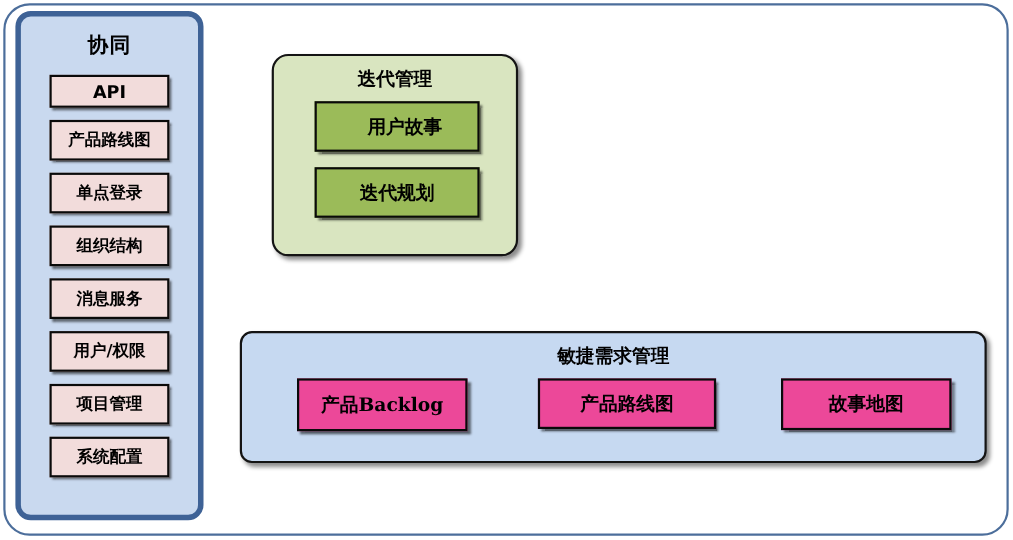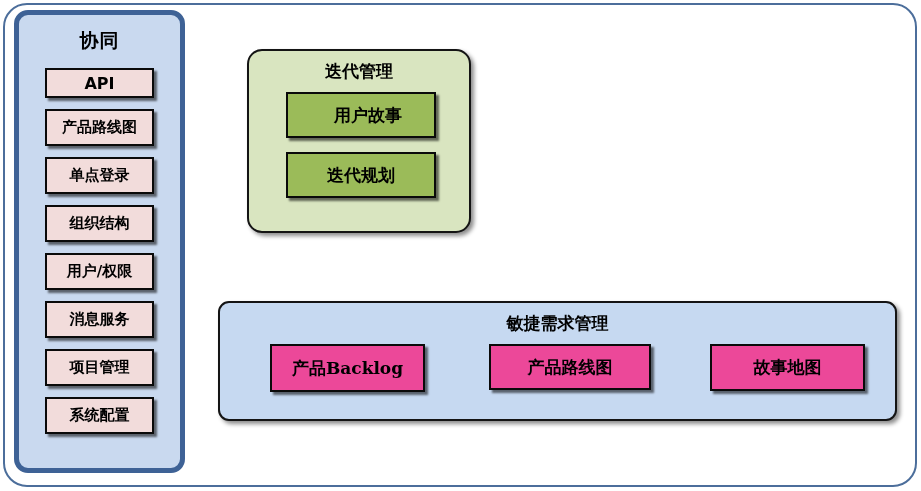--- a/index.html
+++ b/index.html
@@ -95,22 +95,22 @@
 
   <div class="outer-frame"></div>
 
   <div class="sidebar">
     <div class="sidebar-title">协同</div>
     <div class="sidebar-items">
       <div class="pill short">API</div>
       <div class="pill">产品路线图</div>
       <div class="pill">单点登录</div>
       <div class="pill">组织结构</div>
+      <div class="pill">消息服务</div>
       <div class="pill">用户/权限</div>
-      <div class="pill">消息服务</div>
       <div class="pill">项目管理</div>
       <div class="pill">系统配置</div>
     </div>
   </div>
 
   <div class="panel panel-iteration">
     <div class="panel-title">迭代管理</div>
     <div class="node node-user-story">用户故事</div>
     <div class="node node-iteration-plan">迭代规划</div>
   </div>

